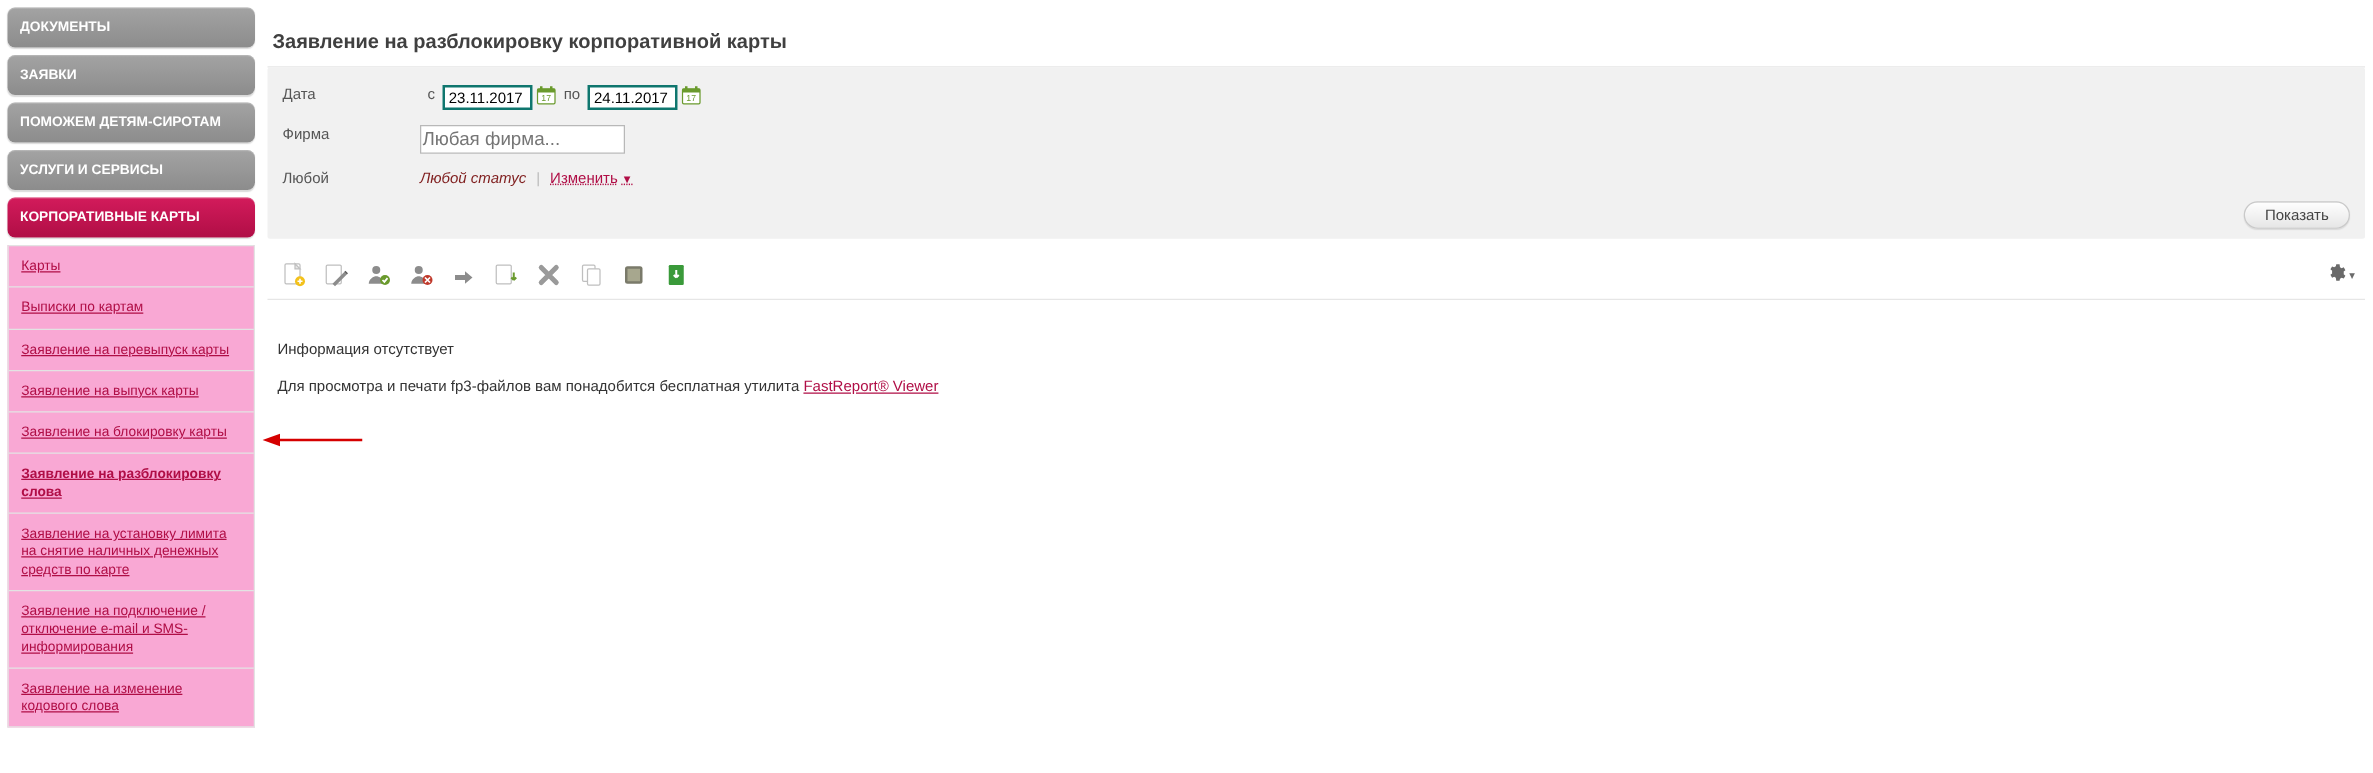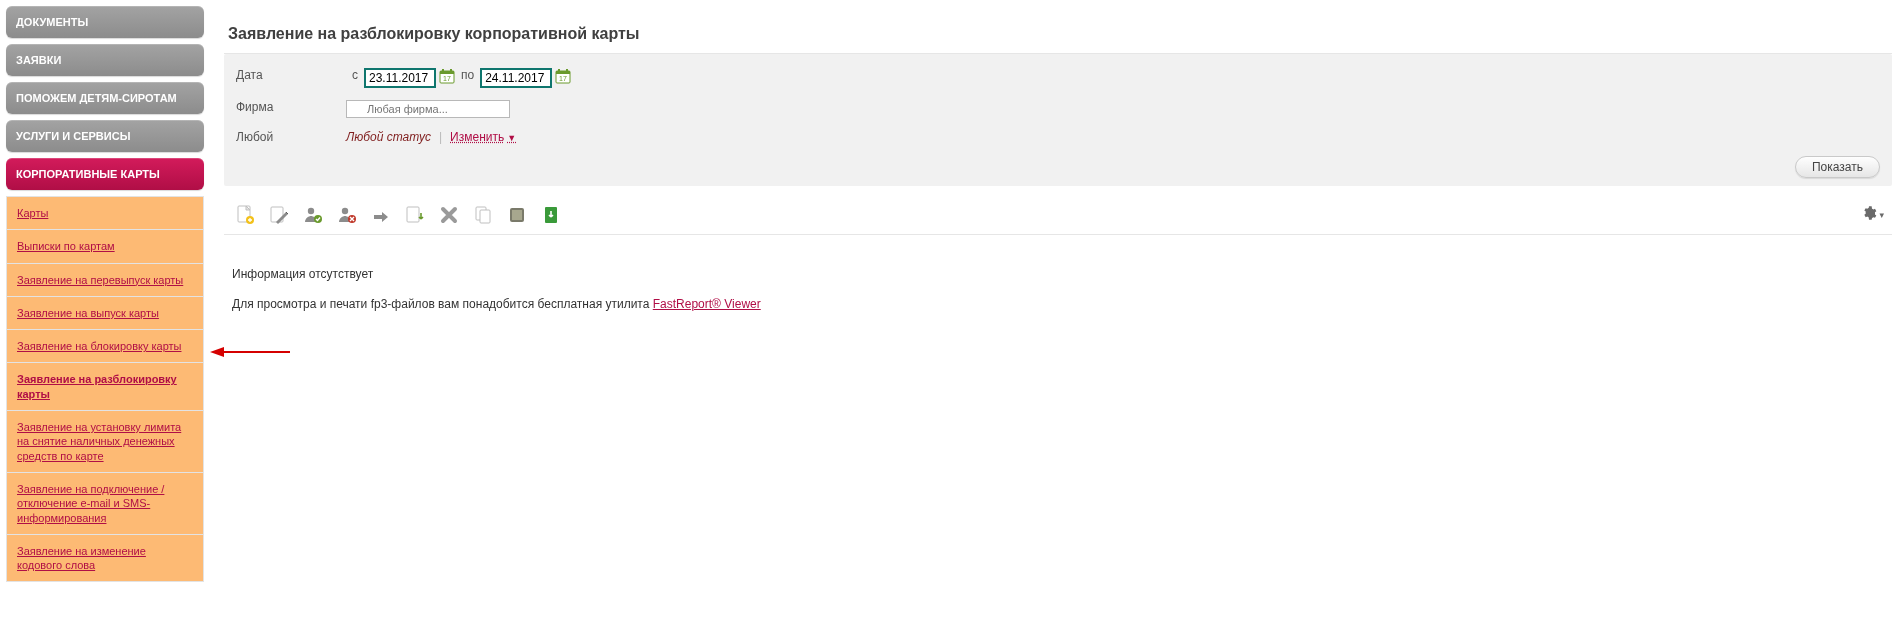--- a/index.html
+++ b/index.html
@@ -4,21 +4,21 @@
 <style>
   * { box-sizing: border-box; }
   body {
     margin: 0;
     font-family: Arial, Helvetica, sans-serif;
     font-size: 12px;
     color: #363636;
     background: #fff;
   }
   .layout { display: flex; padding: 6px; }
-  .sidebar { width: 198px; flex: 0 0 198px; margin-right: 20px; }
+  .sidebar { width: 198px; flex: 0 0 198px; margin-right: 10px; }
   .main   { flex: 1 1 auto; }
 
   
   .nav-btn {
     display: block;
     width: 100%;
     padding: 10px 10px;
     margin-bottom: 6px;
     border-radius: 6px;
     background: linear-gradient(#a3a3a3, #8c8c8c);
@@ -29,21 +29,21 @@
     border: none;
     cursor: pointer;
     box-shadow: inset 0 1px 0 rgba(255,255,255,.2), 0 1px 1px rgba(0,0,0,.15);
   }
   .nav-btn.active {
     background: linear-gradient(#d31b5b, #b00e46);
   }
   .sub-list {
     border: 1px solid #e3e3e3;
     border-top: none;
-    background: #fdba74;
+    background: #f9a8d4;
   }
   .sub-item {
     display:block;
     padding: 9px 10px;
     border-top: 1px solid #e3e3e3;
     color: #b00e46;
     text-decoration: underline;
     font-size: 11px;
     line-height: 1.3;
     cursor: pointer;
@@ -84,22 +84,22 @@
   }
   .cal-icon {
     width:16px; height:16px; display:inline-block; margin-left:3px;
     vertical-align: middle;
   }
   .cal-icon svg { width:16px; height:16px; display:block; }
   .text-input {
     width: 164px;
     border: 1px solid #b8b8b8;
     background:#fff;
-    font-size:11px;
-    padding: 2px 20px;
+    font-size:15px;
+    padding: 2px 1px;
     color:#777;
   }
   .status-text { color:#7f1d1d;font-style:italic; }
   .status-sep  { color:#bbb; margin:0 8px; }
   .status-change {
     color:#b00e46;
     text-decoration: underline dotted;
     cursor:pointer;
   }
   .status-change .tri { font-size:9px; text-decoration:none; margin-left:3px; }
@@ -159,21 +159,21 @@
     <button class="nav-btn">ПОМОЖЕМ ДЕТЯМ-СИРОТАМ</button>
     <button class="nav-btn">УСЛУГИ И СЕРВИСЫ</button>
     <button class="nav-btn active">КОРПОРАТИВНЫЕ КАРТЫ</button>
 
     <nav class="sub-list">
       <a class="sub-item">Карты</a>
       <a class="sub-item">Выписки по картам</a>
       <a class="sub-item">Заявление на перевыпуск карты</a>
       <a class="sub-item">Заявление на выпуск карты</a>
       <a class="sub-item">Заявление на блокировку карты</a>
-      <a class="sub-item current">Заявление на разблокировку карты</a>
+      <a class="sub-item current">Заявление на разблокировку слова</a>
       <a class="sub-item">Заявление на установку лимита на снятие наличных денежных средств по карте</a>
       <a class="sub-item">Заявление на подключение / отключение e-mail и SMS-информирования</a>
       <a class="sub-item">Заявление на изменение кодового слова</a>
     </nav>
   </aside>
 
   <main class="main">
     <h1 class="page-title">Заявление на разблокировку корпоративной карты</h1>
 
     <section class="filter-area">

